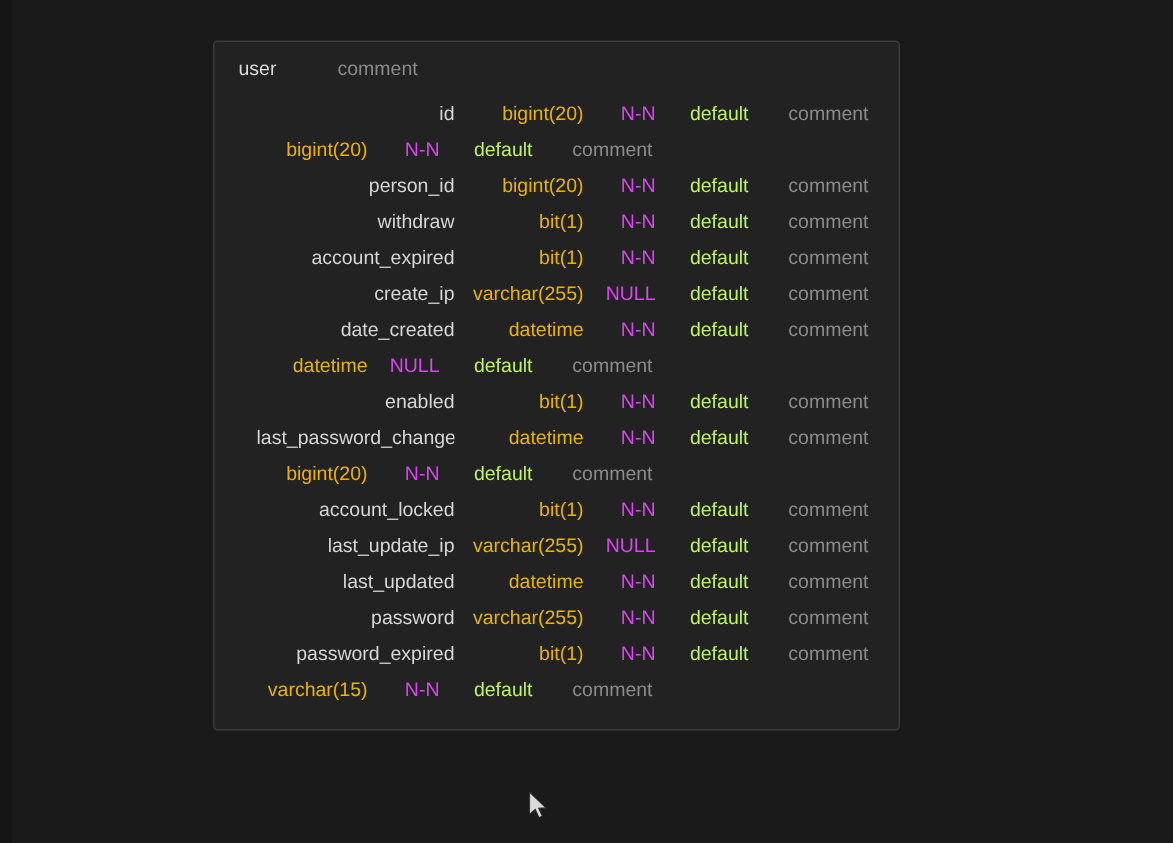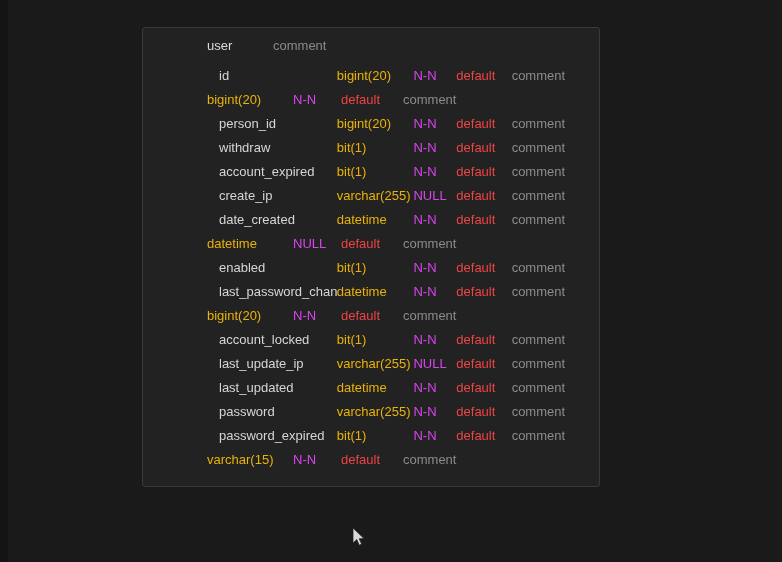--- a/index.html
+++ b/index.html
@@ -27,39 +27,39 @@
   .table-card {
     position: absolute;
     left: 142px;
     top: 27px;
     width: 458px;
     height: 460px;
     background: #222222;
     border: 1px solid #3a3a3a;
     border-radius: 3px;
     box-sizing: border-box;
-    padding-left: 48px;
   }
   .table-header {
     display: flex;
     align-items: center;
     padding: 10px 0 6px 0;
     margin: 0 16px;
   }
   .table-title {
     color: #dcdcdc;
     font-size: 13px;
     min-width: 66px;
   }
   .table-comment {
     color: #8b8b8b;
     font-size: 13px;
   }
   .rows {
     margin: 4px 16px 0 16px;
+    text-align: right;
   }
   .row {
     display: flex;
     align-items: center;
     height: 24px;
     font-size: 13px;
     white-space: nowrap;
   }
   .col-name {
     color: #d6d6d6;
@@ -72,21 +72,21 @@
     color: #eab308;
     width: 86px;
     box-sizing: border-box;
   }
   .col-null {
     color: #d946ef;
     width: 48px;
     box-sizing: border-box;
   }
   .col-default {
-    color: #ef4444;
+    color: #bef264;
     width: 62px;
     box-sizing: border-box;
   }
   .col-comment {
     color: #8b8b8b;
     width: 80px;
     box-sizing: border-box;
   }
   .cursor {
     position: absolute;

